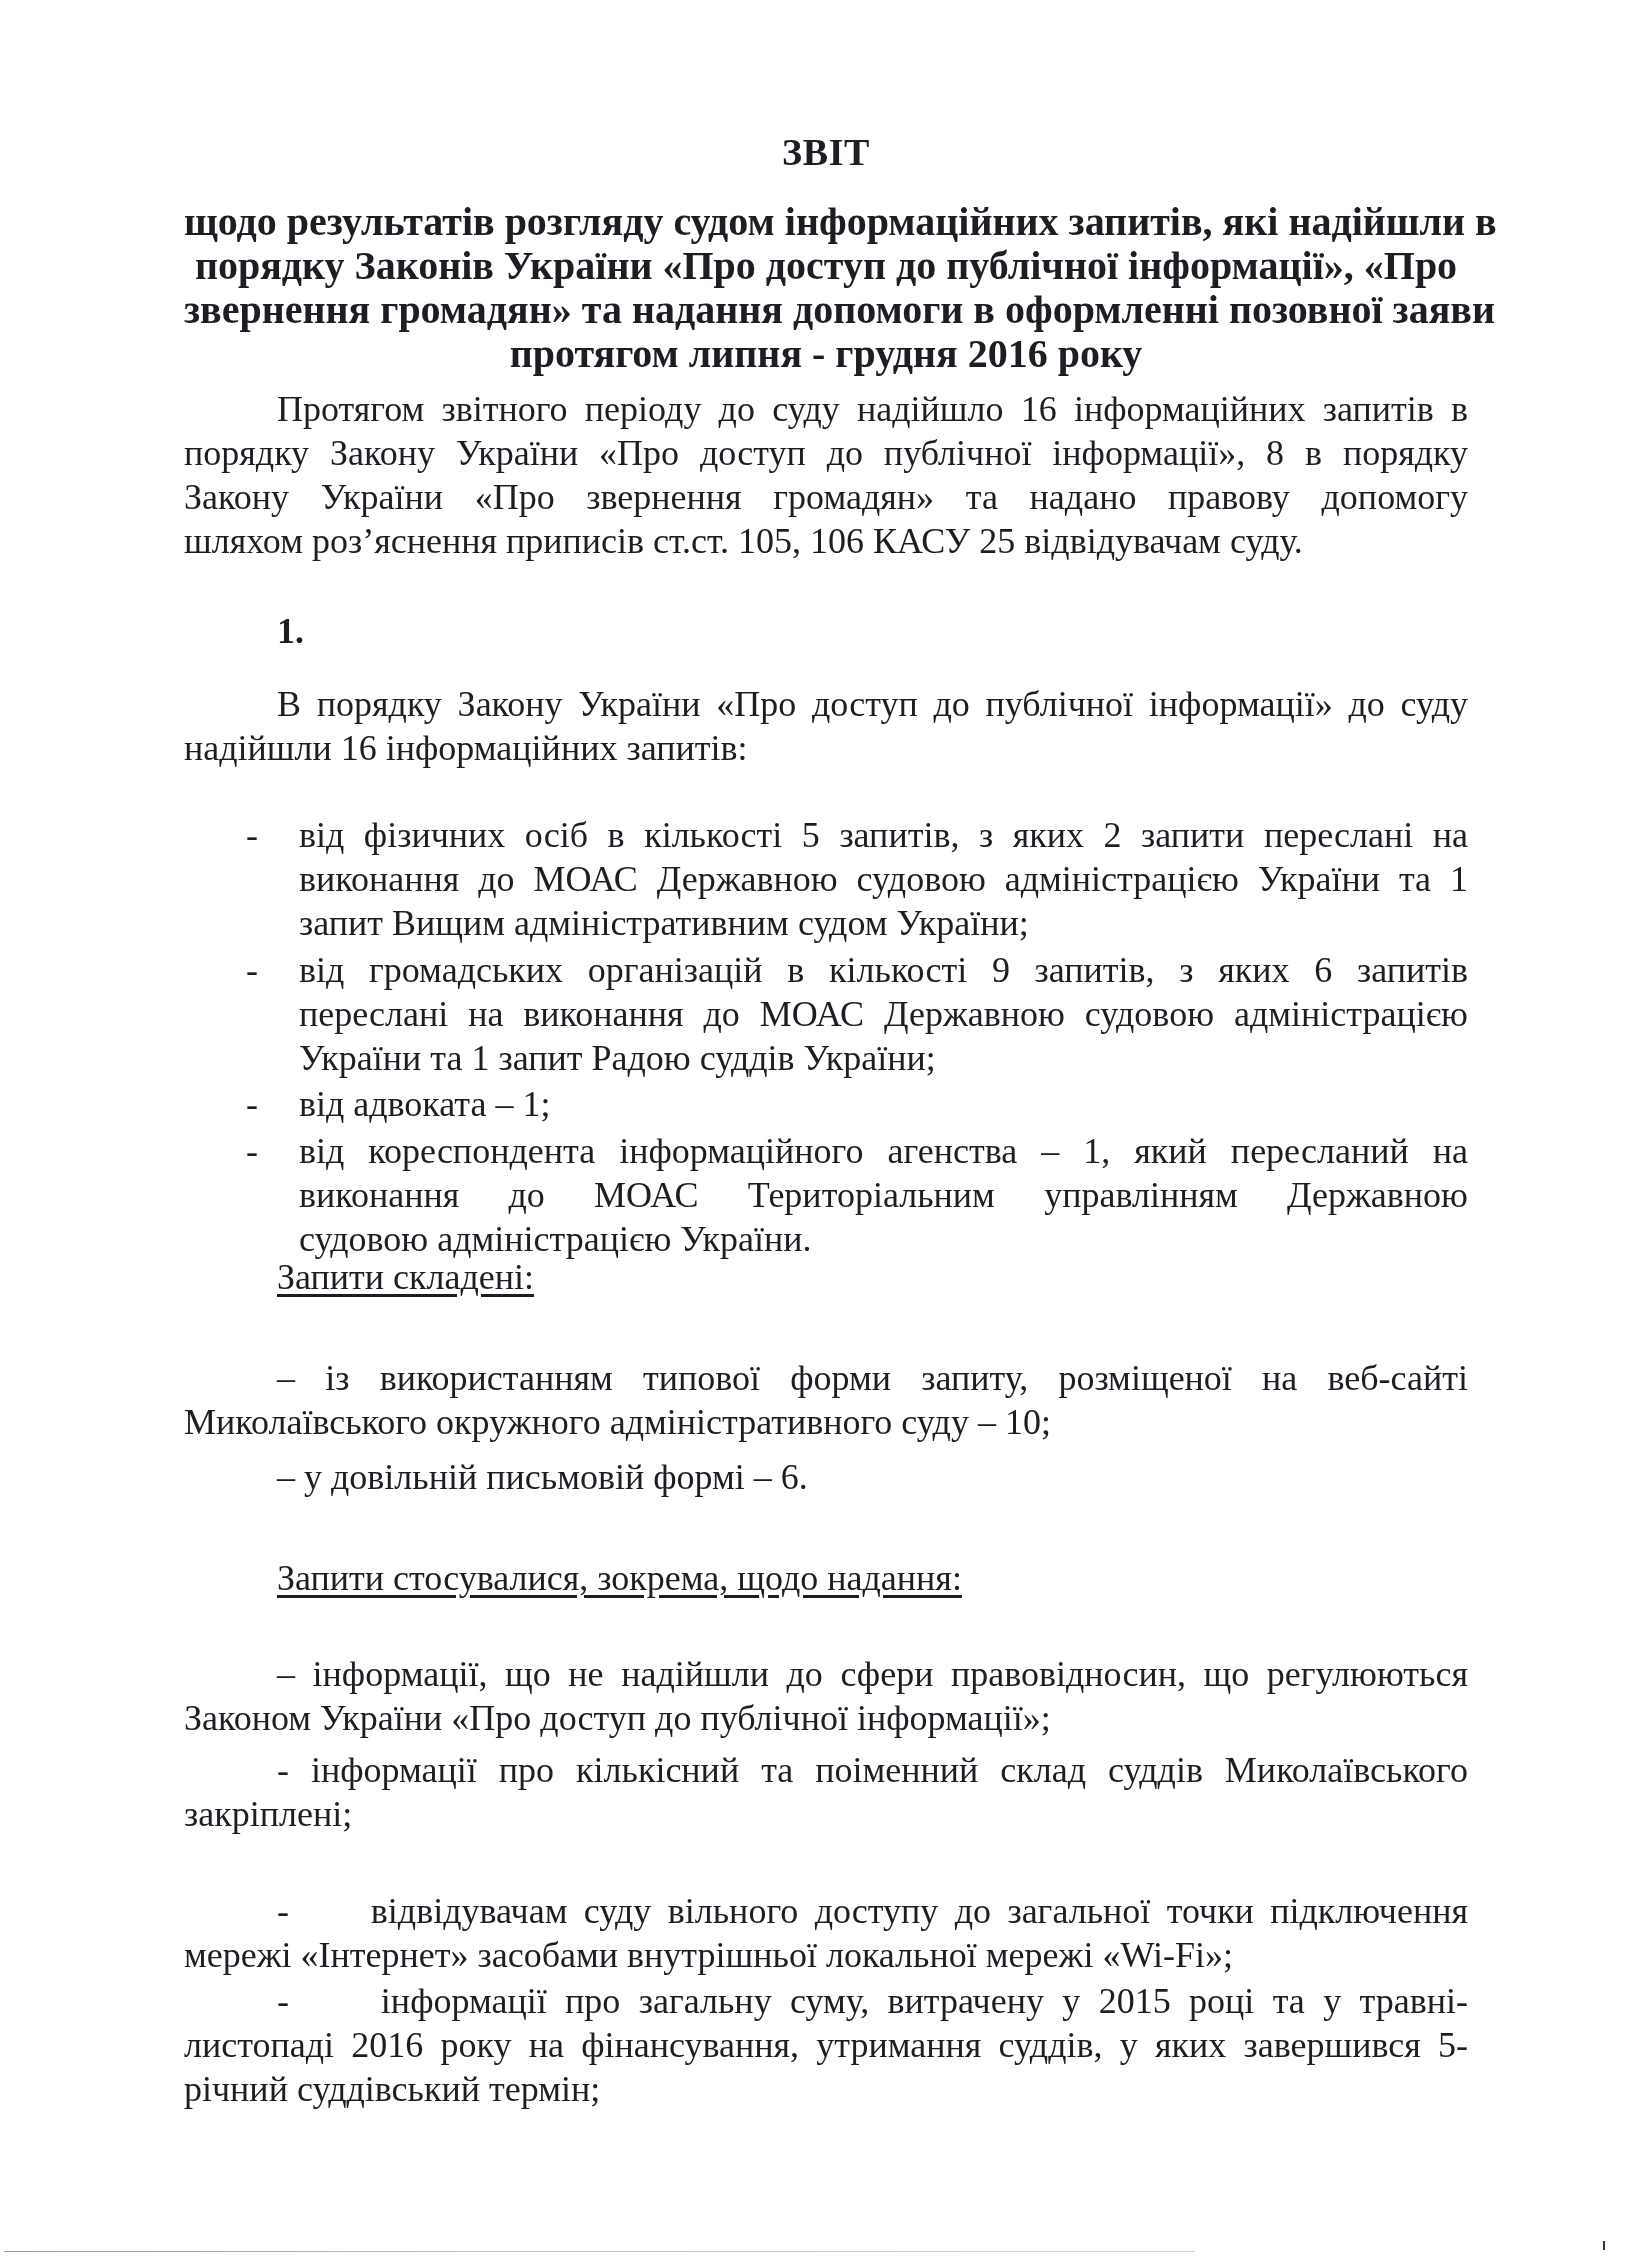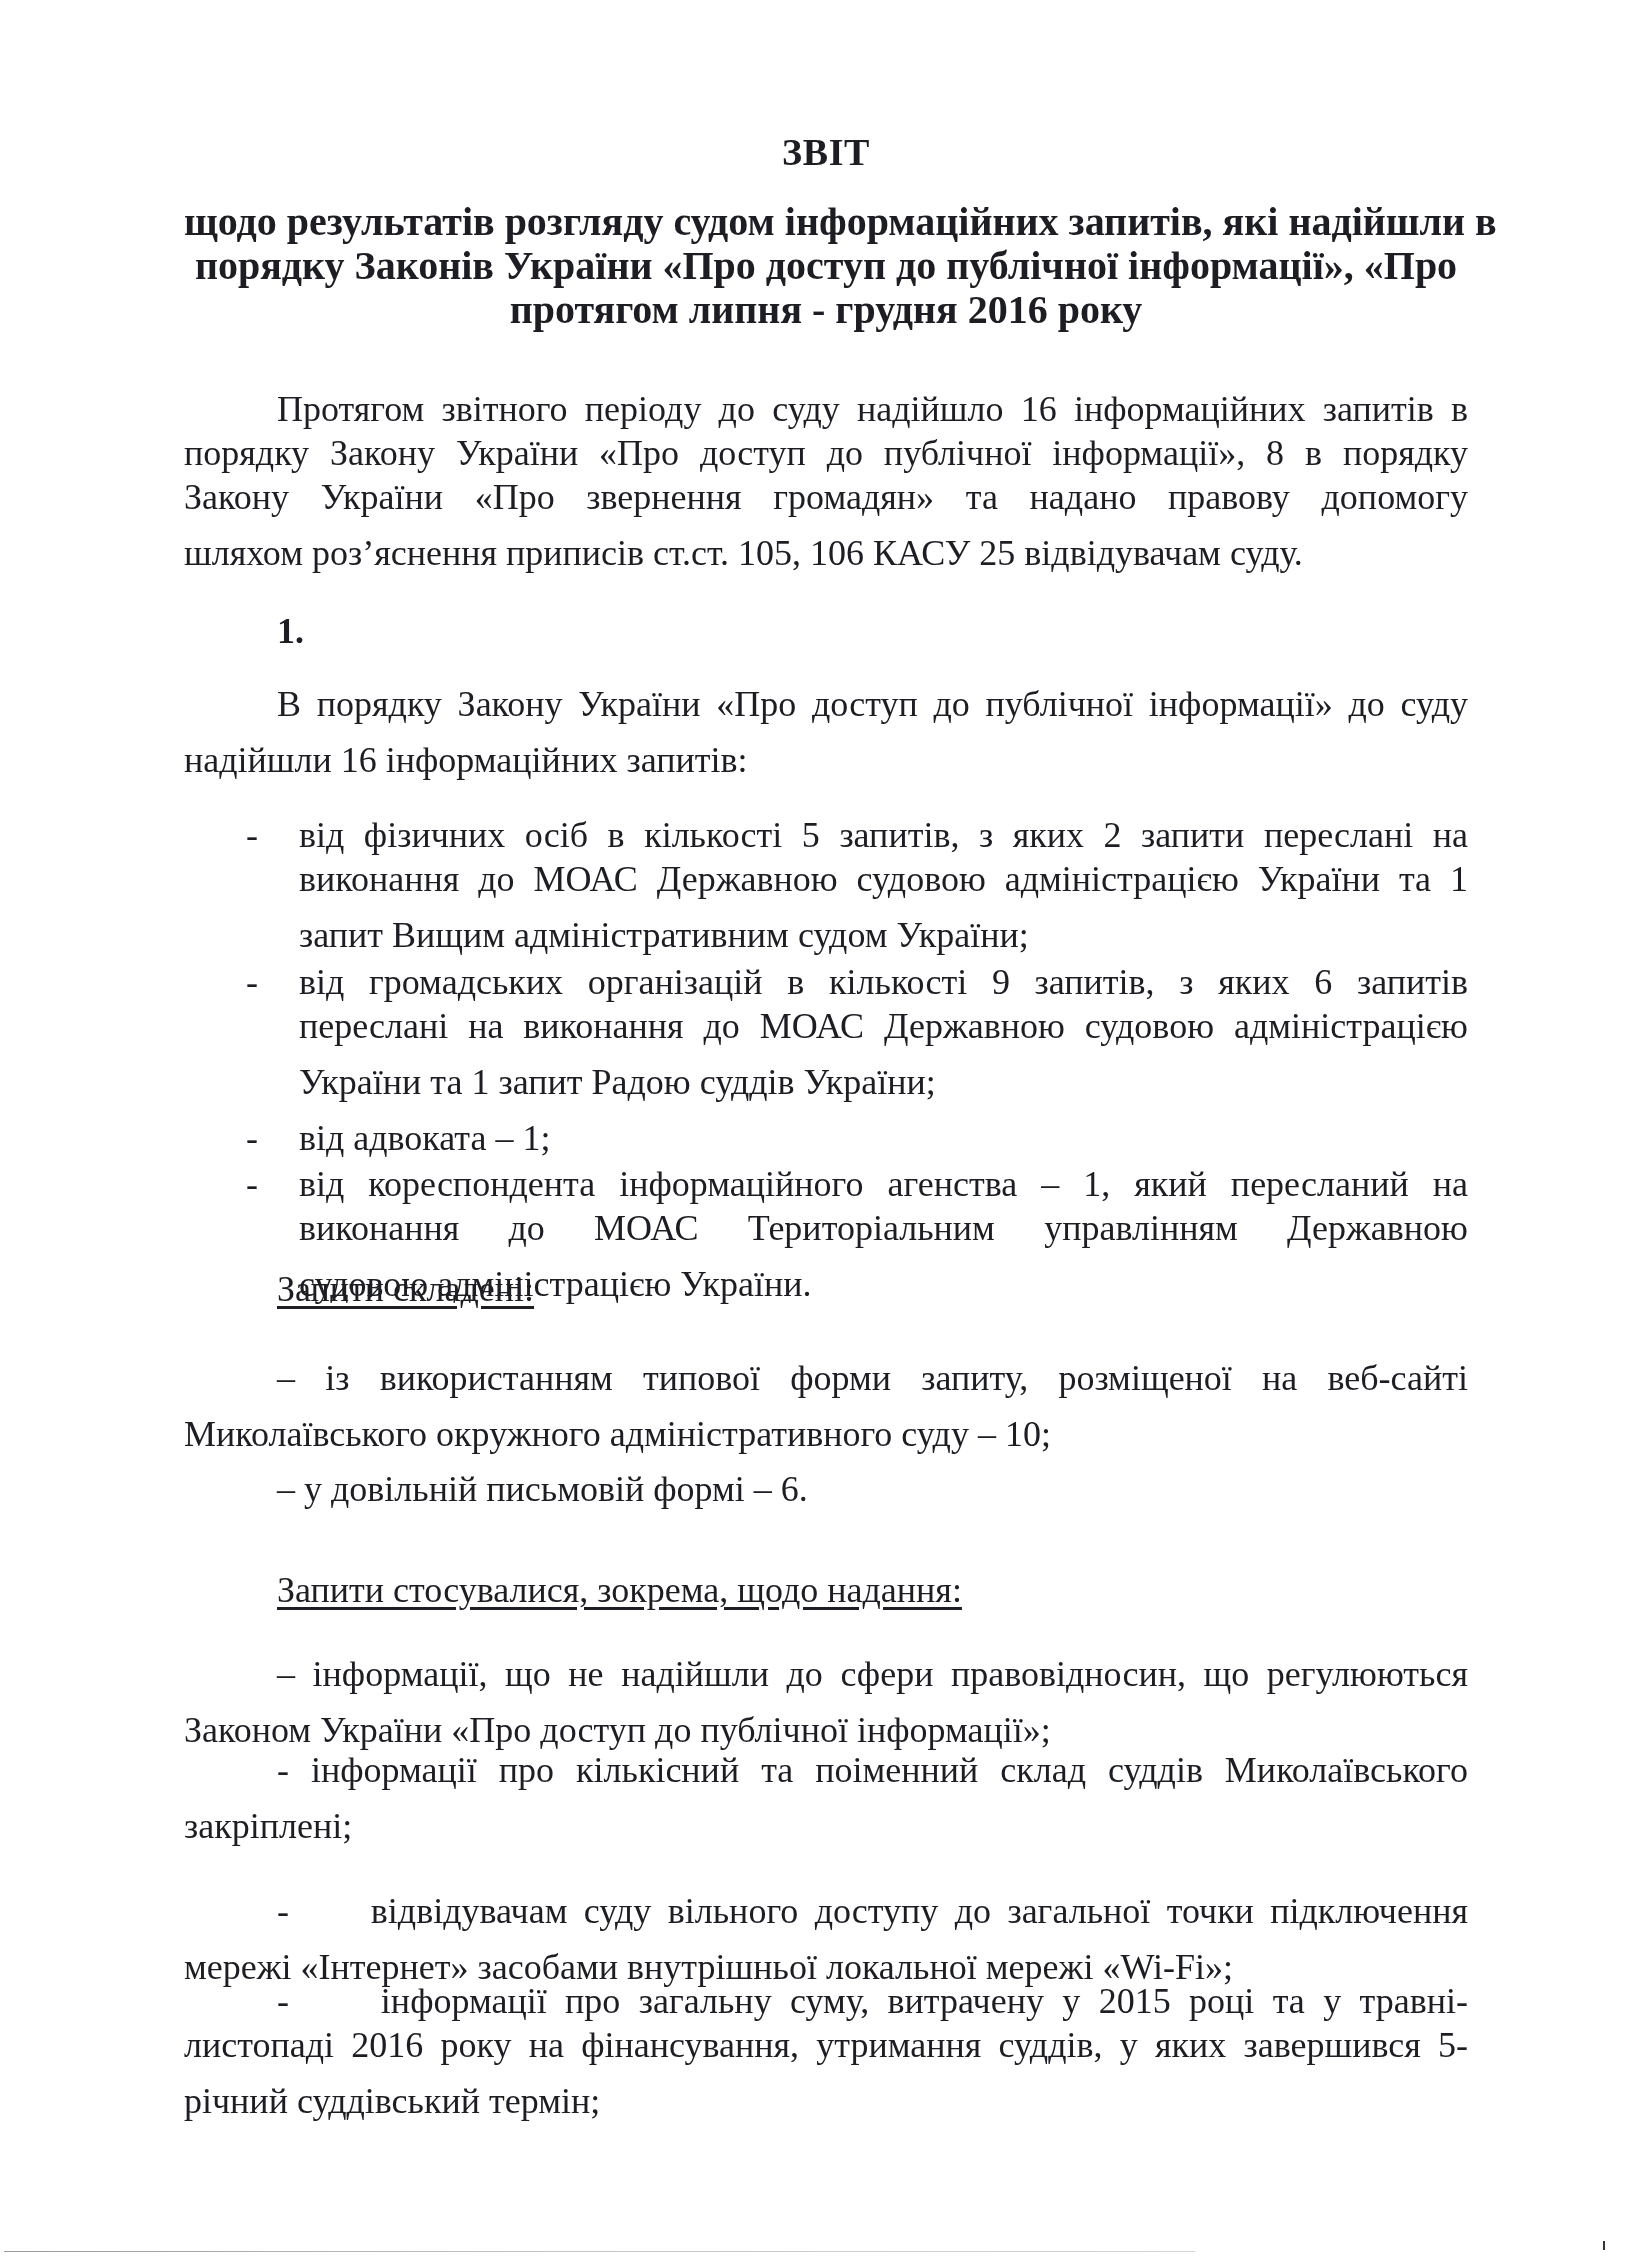--- a/index.html
+++ b/index.html
@@ -35,21 +35,21 @@
     }
     .subtitle span { display: block; white-space: nowrap; }
     .p {
       position: absolute;
       left: 0; width: 1284px;
       font-size: 36px;
       line-height: 44px;
       text-align: justify;
       text-align-last: left;
     }
-    .line { display: block; white-space: nowrap; margin-top: 12px; }
+    .line { display: block; white-space: nowrap; }
     .justify {
       display: block;
       text-align: justify;
       text-align-last: justify;
       white-space: normal;
     }
     .indent { padding-left: 93px; }
     .num {
       position: absolute;
       left: 93px; top: 610px;
@@ -88,20 +88,21 @@
 </head>
 <body>
 
 <div class="page">
 
   <div class="title">ЗВІТ</div>
 
   <div class="subtitle">
     <span>щодо результатів розгляду судом інформаційних запитів, які надійшли в</span>
     <span>порядку Законів України «Про доступ до публічної інформації», «Про</span>
+    <span>звернення громадян» та надання допомоги в оформленні позовної заяви</span>
     <span>протягом липня - грудня 2016 року</span>
   </div>
 
   <div class="p" style="top:387px;">
     <span class="justify indent">Протягом звітного періоду до суду надійшло 16 інформаційних запитів в</span>
     <span class="justify">порядку Закону України «Про доступ до публічної інформації», 8 в порядку</span>
     <span class="justify">Закону України «Про звернення громадян» та надано правову допомогу</span>
     <span class="line">шляхом роз’яснення приписів ст.ст. 105, 106 КАСУ 25 відвідувачам суду.</span>
   </div>
 

